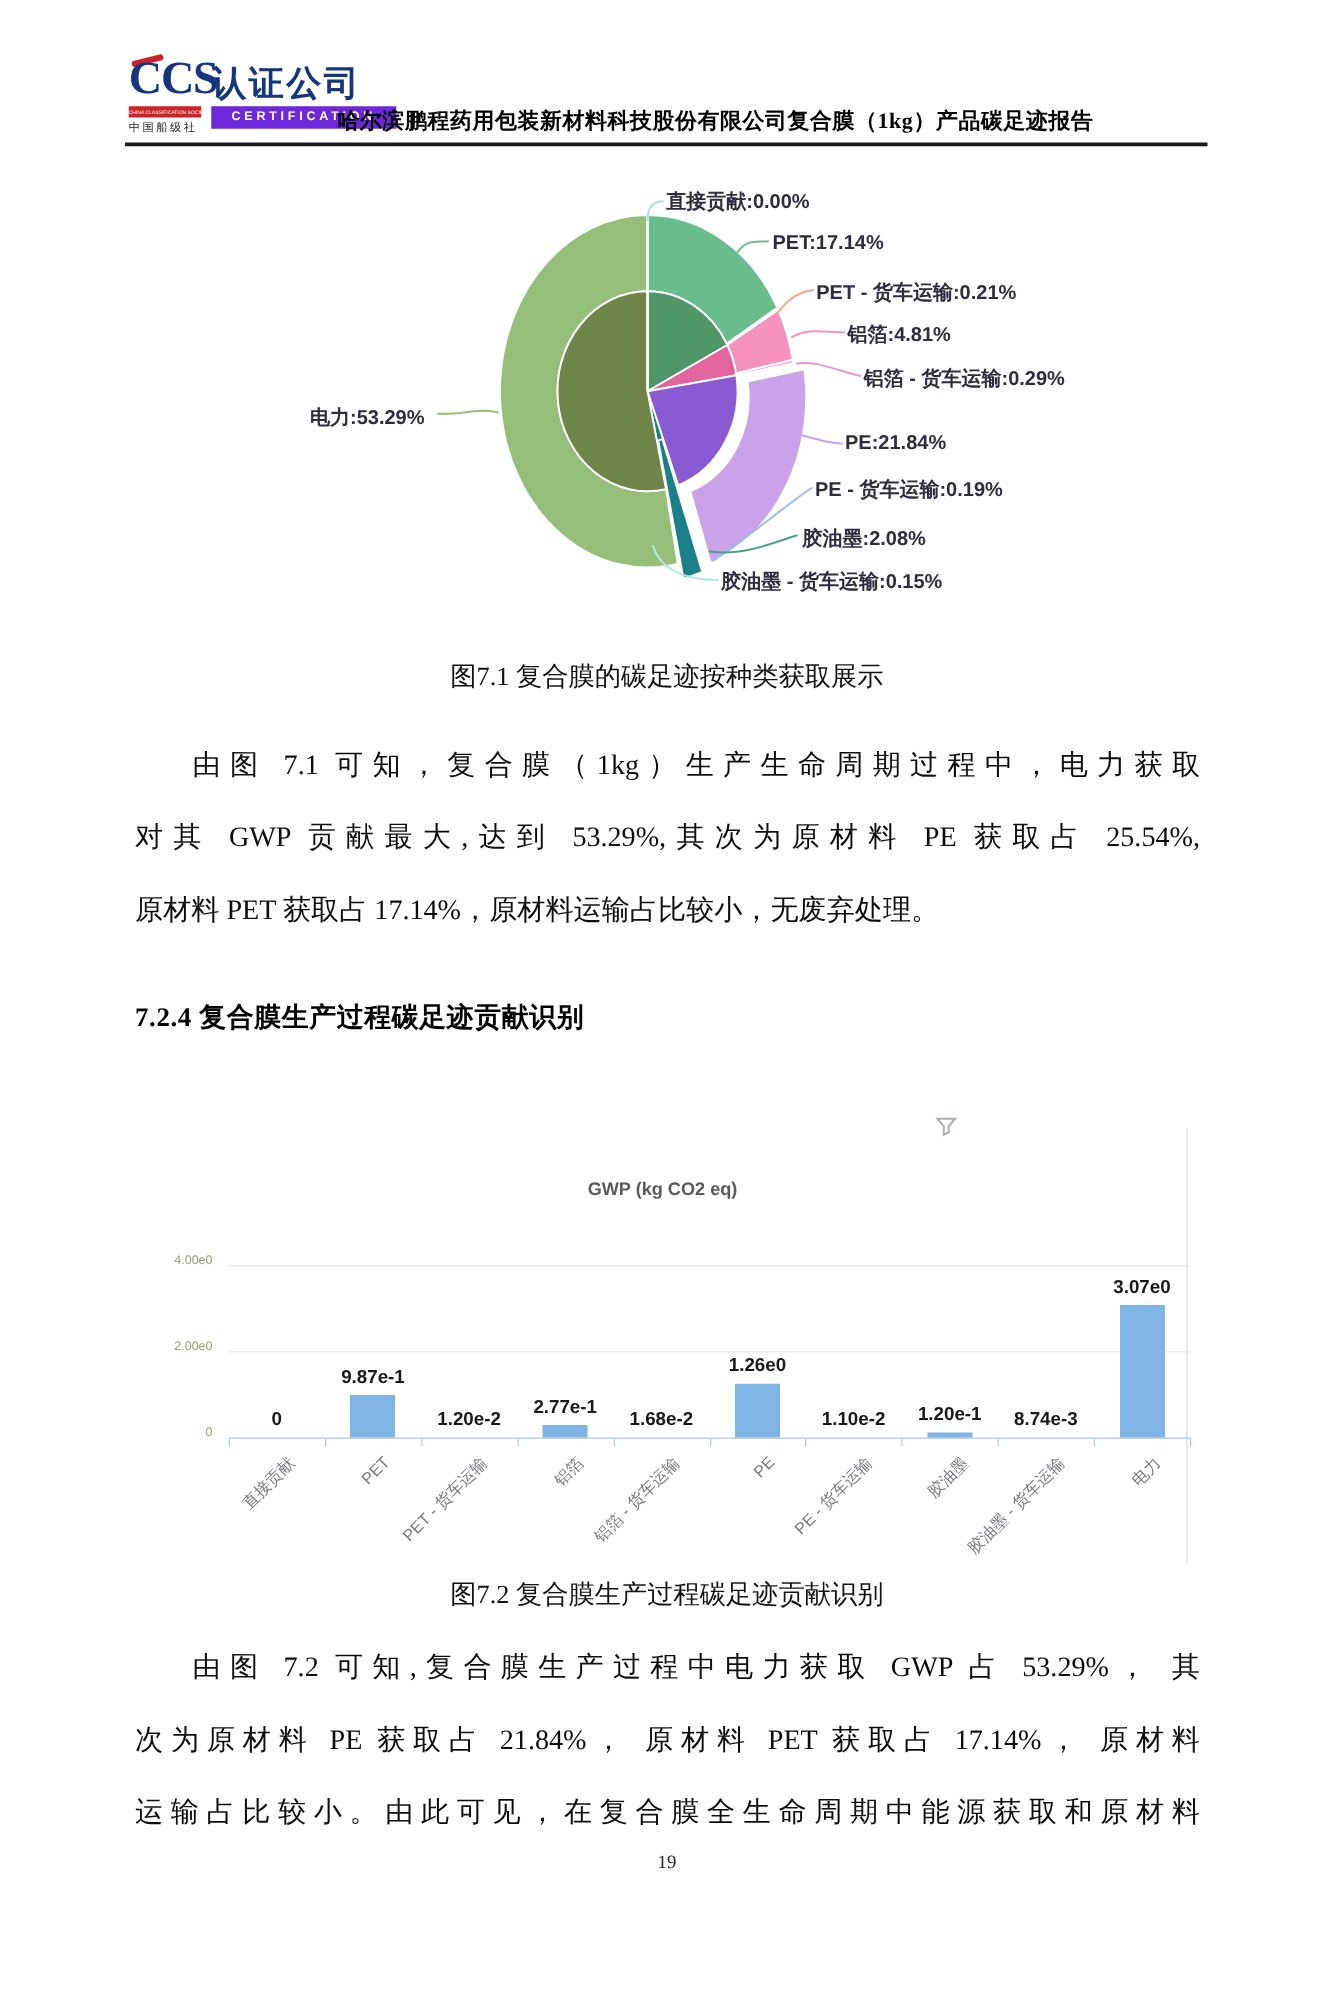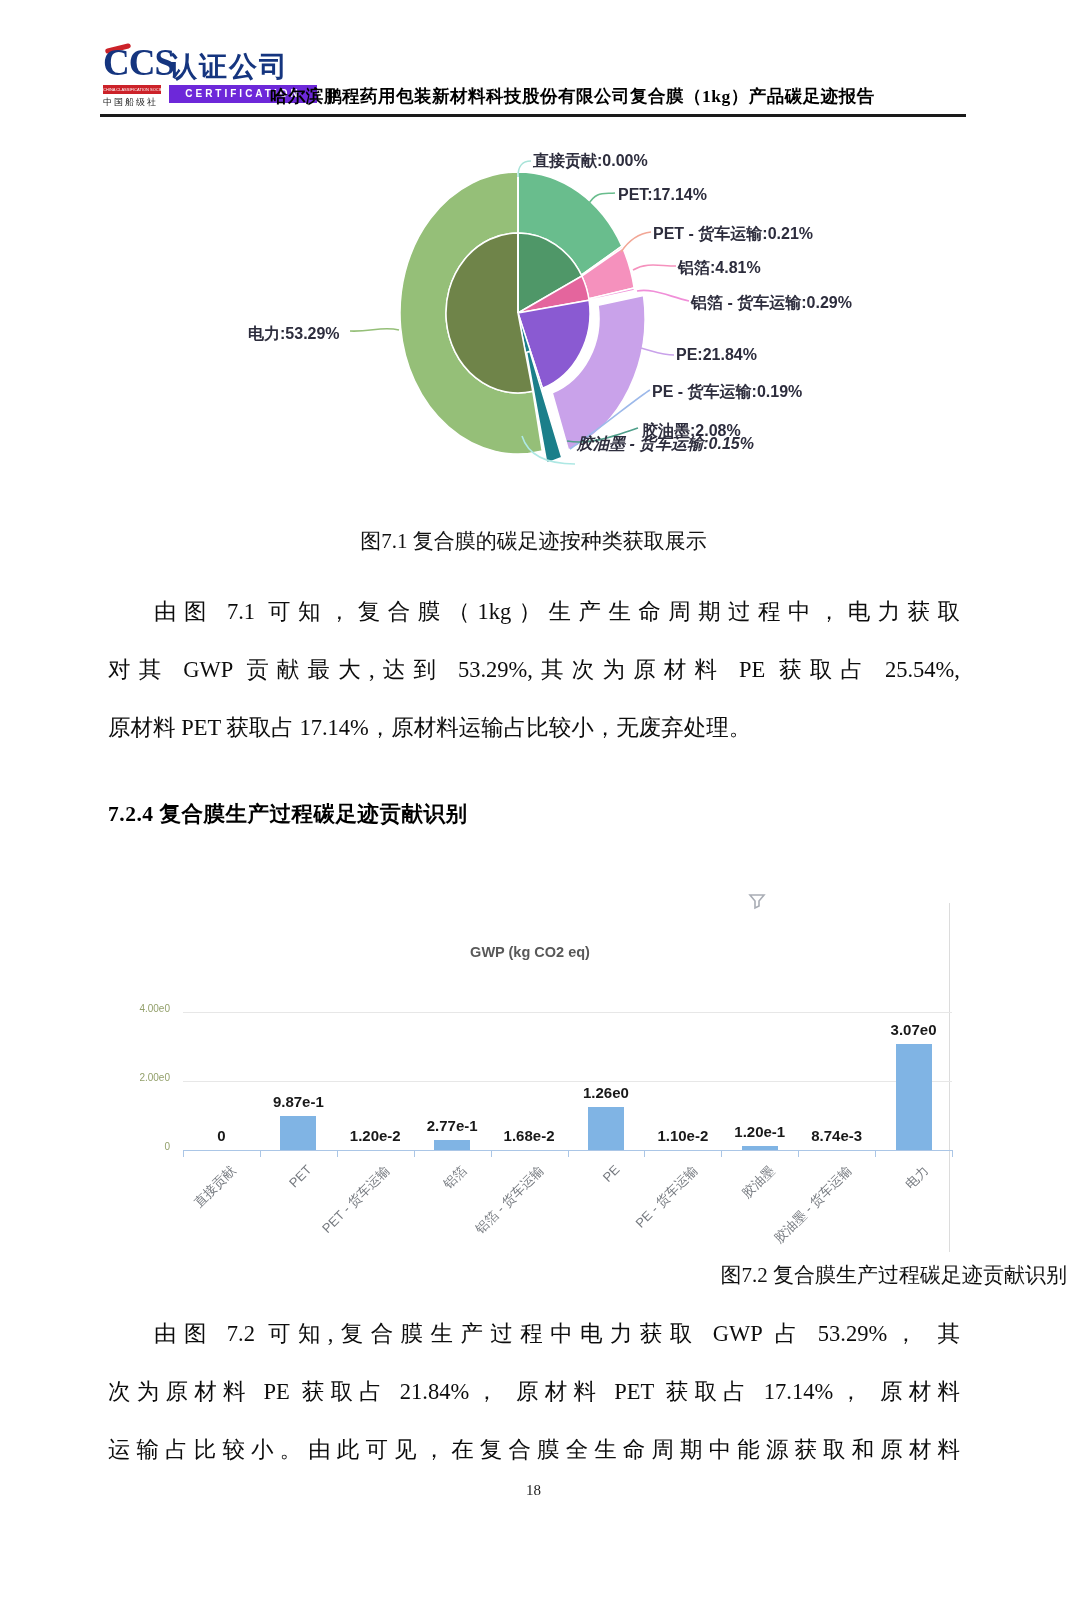--- a/index.html
+++ b/index.html
@@ -27,21 +27,21 @@
   .header-rule{left:100px;top:114px;width:866px;height:2.5px;background:#1a1a1a;}
 
   
   .pie-svg{left:0;top:0;width:1067px;height:520px;}
   .pie-label{position:absolute;font-family:"Liberation Sans","DejaVu Sans",sans-serif;
              font-weight:bold;font-size:16px;color:#2d2d3d;white-space:nowrap;}
 
   
   .caption{left:0;width:1067px;text-align:center;font-size:21px;color:#111;}
   .cap1{top:527px;}
-  .cap2{top:1261px;text-align:right;}
+  .cap2{top:1261px;}
   .para{left:108px;width:852px;font-size:22.5px;color:#0d0d0d;}
   .para .pline{height:58px;text-align:justify;text-align-last:justify;}
   .para .pline.first{text-indent:46px;}
   .para .pline.lastleft{text-align-last:left;}
   .p1{top:596px;}
   .p2{top:1318px;}
   .sec-heading{left:108px;top:799px;font-size:21.5px;font-weight:bold;color:#000;letter-spacing:0.5px;}
   .pagenum{left:0;top:1482px;width:1067px;text-align:center;font-size:15px;color:#222;}
 
   
@@ -106,21 +106,21 @@
     </svg>
   <div id="pie-labels">
       <div class="pie-label" style="left: 533px; top: 151px;">直接贡献:0.00%</div>
       <div class="pie-label" style="left: 618px; top: 186px;">PET:17.14%</div>
       <div class="pie-label" style="left: 653px; top: 224px;">PET - 货车运输:0.21%</div>
       <div class="pie-label" style="left: 678px; top: 258px;">铝箔:4.81%</div>
       <div class="pie-label" style="left: 691px; top: 293px;">铝箔 - 货车运输:0.29%</div>
       <div class="pie-label" style="left: 676px; top: 346px;">PE:21.84%</div>
       <div class="pie-label" style="left: 652px; top: 382px;">PE - 货车运输:0.19%</div>
       <div class="pie-label" style="left: 642px; top: 421px;">胶油墨:2.08%</div>
-      <div class="pie-label" style="left: 577px; top: 434px; font-style: italic;">胶油墨 - 货车运输:0.15%</div>
+      <div class="pie-label" style="left: 577px; top: 455px;">胶油墨 - 货车运输:0.15%</div>
       <div class="pie-label" style="left: 248px; top: 324px;">电力:53.29%</div>
     </div>
 
   <div class="abs caption cap1">图7.1 复合膜的碳足迹按种类获取展示</div>
 
   <div class="abs para p1">
     <div class="pline first">由图 7.1 可知，复合膜（1kg）生产生命周期过程中，电力获取</div>
     <div class="pline">对其 GWP 贡献最大,达到 53.29%,其次为原材料 PE 获取占 25.54%,</div>
     <div class="pline lastleft">原材料 PET 获取占 17.14%，原材料运输占比较小，无废弃处理。</div>
   </div>
@@ -178,15 +178,15 @@
     </div>
 
   <div class="abs caption cap2">图7.2 复合膜生产过程碳足迹贡献识别</div>
 
   <div class="abs para p2">
     <div class="pline first">由图 7.2 可知,复合膜生产过程中电力获取 GWP 占 53.29%， 其</div>
     <div class="pline">次为原材料 PE 获取占 21.84%， 原材料 PET 获取占 17.14%， 原材料</div>
     <div class="pline">运输占比较小。由此可见，在复合膜全生命周期中能源获取和原材料</div>
   </div>
 
-  <div class="abs pagenum">18</div>
+  <div class="abs pagenum">19</div>
 
 </div>
 
 </body></html>

